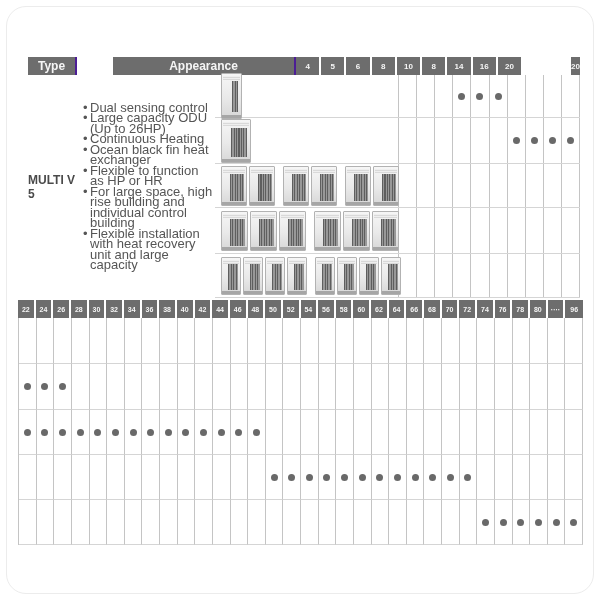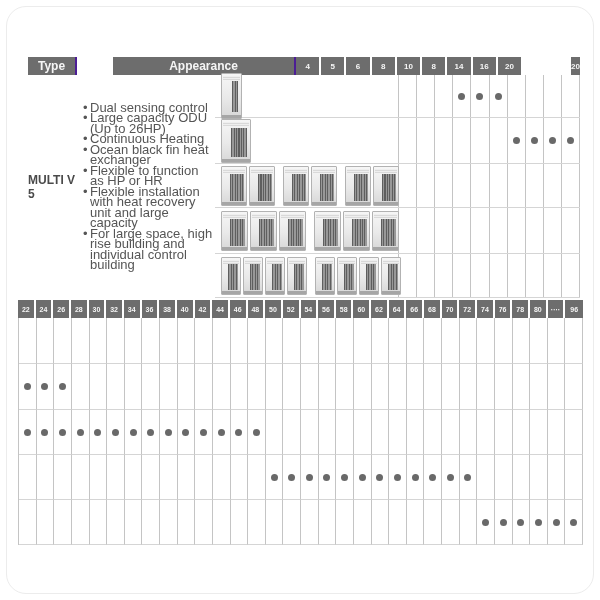--- a/index.html
+++ b/index.html
@@ -98,22 +98,22 @@
     <div class="t-body">
       <div class="t-left">
         <div class="type-cell">MULTI V 5</div>
         <div class="features-cell">
           <ul class="features-list">
               <li>Dual sensing control</li>
               <li>Large capacity ODU (Up to 26HP)</li>
               <li>Continuous Heating</li>
               <li>Ocean black fin heat exchanger</li>
               <li>Flexible to function as HP or HR</li>
+              <li>For large space, high rise building and individual control building</li>
               <li>Flexible installation with heat recovery unit and large capacity</li>
-              <li>For large space, high rise building and individual control building</li>
             </ul>
         </div>
       </div>
       <div class="t-rows">
           <div class="trow">
             <div class="app-cell">
               <div class="u-group">
                 <div class="unit u-tower">
                   <span class="u-logo"></span>
                   <div class="u-top"></div>

